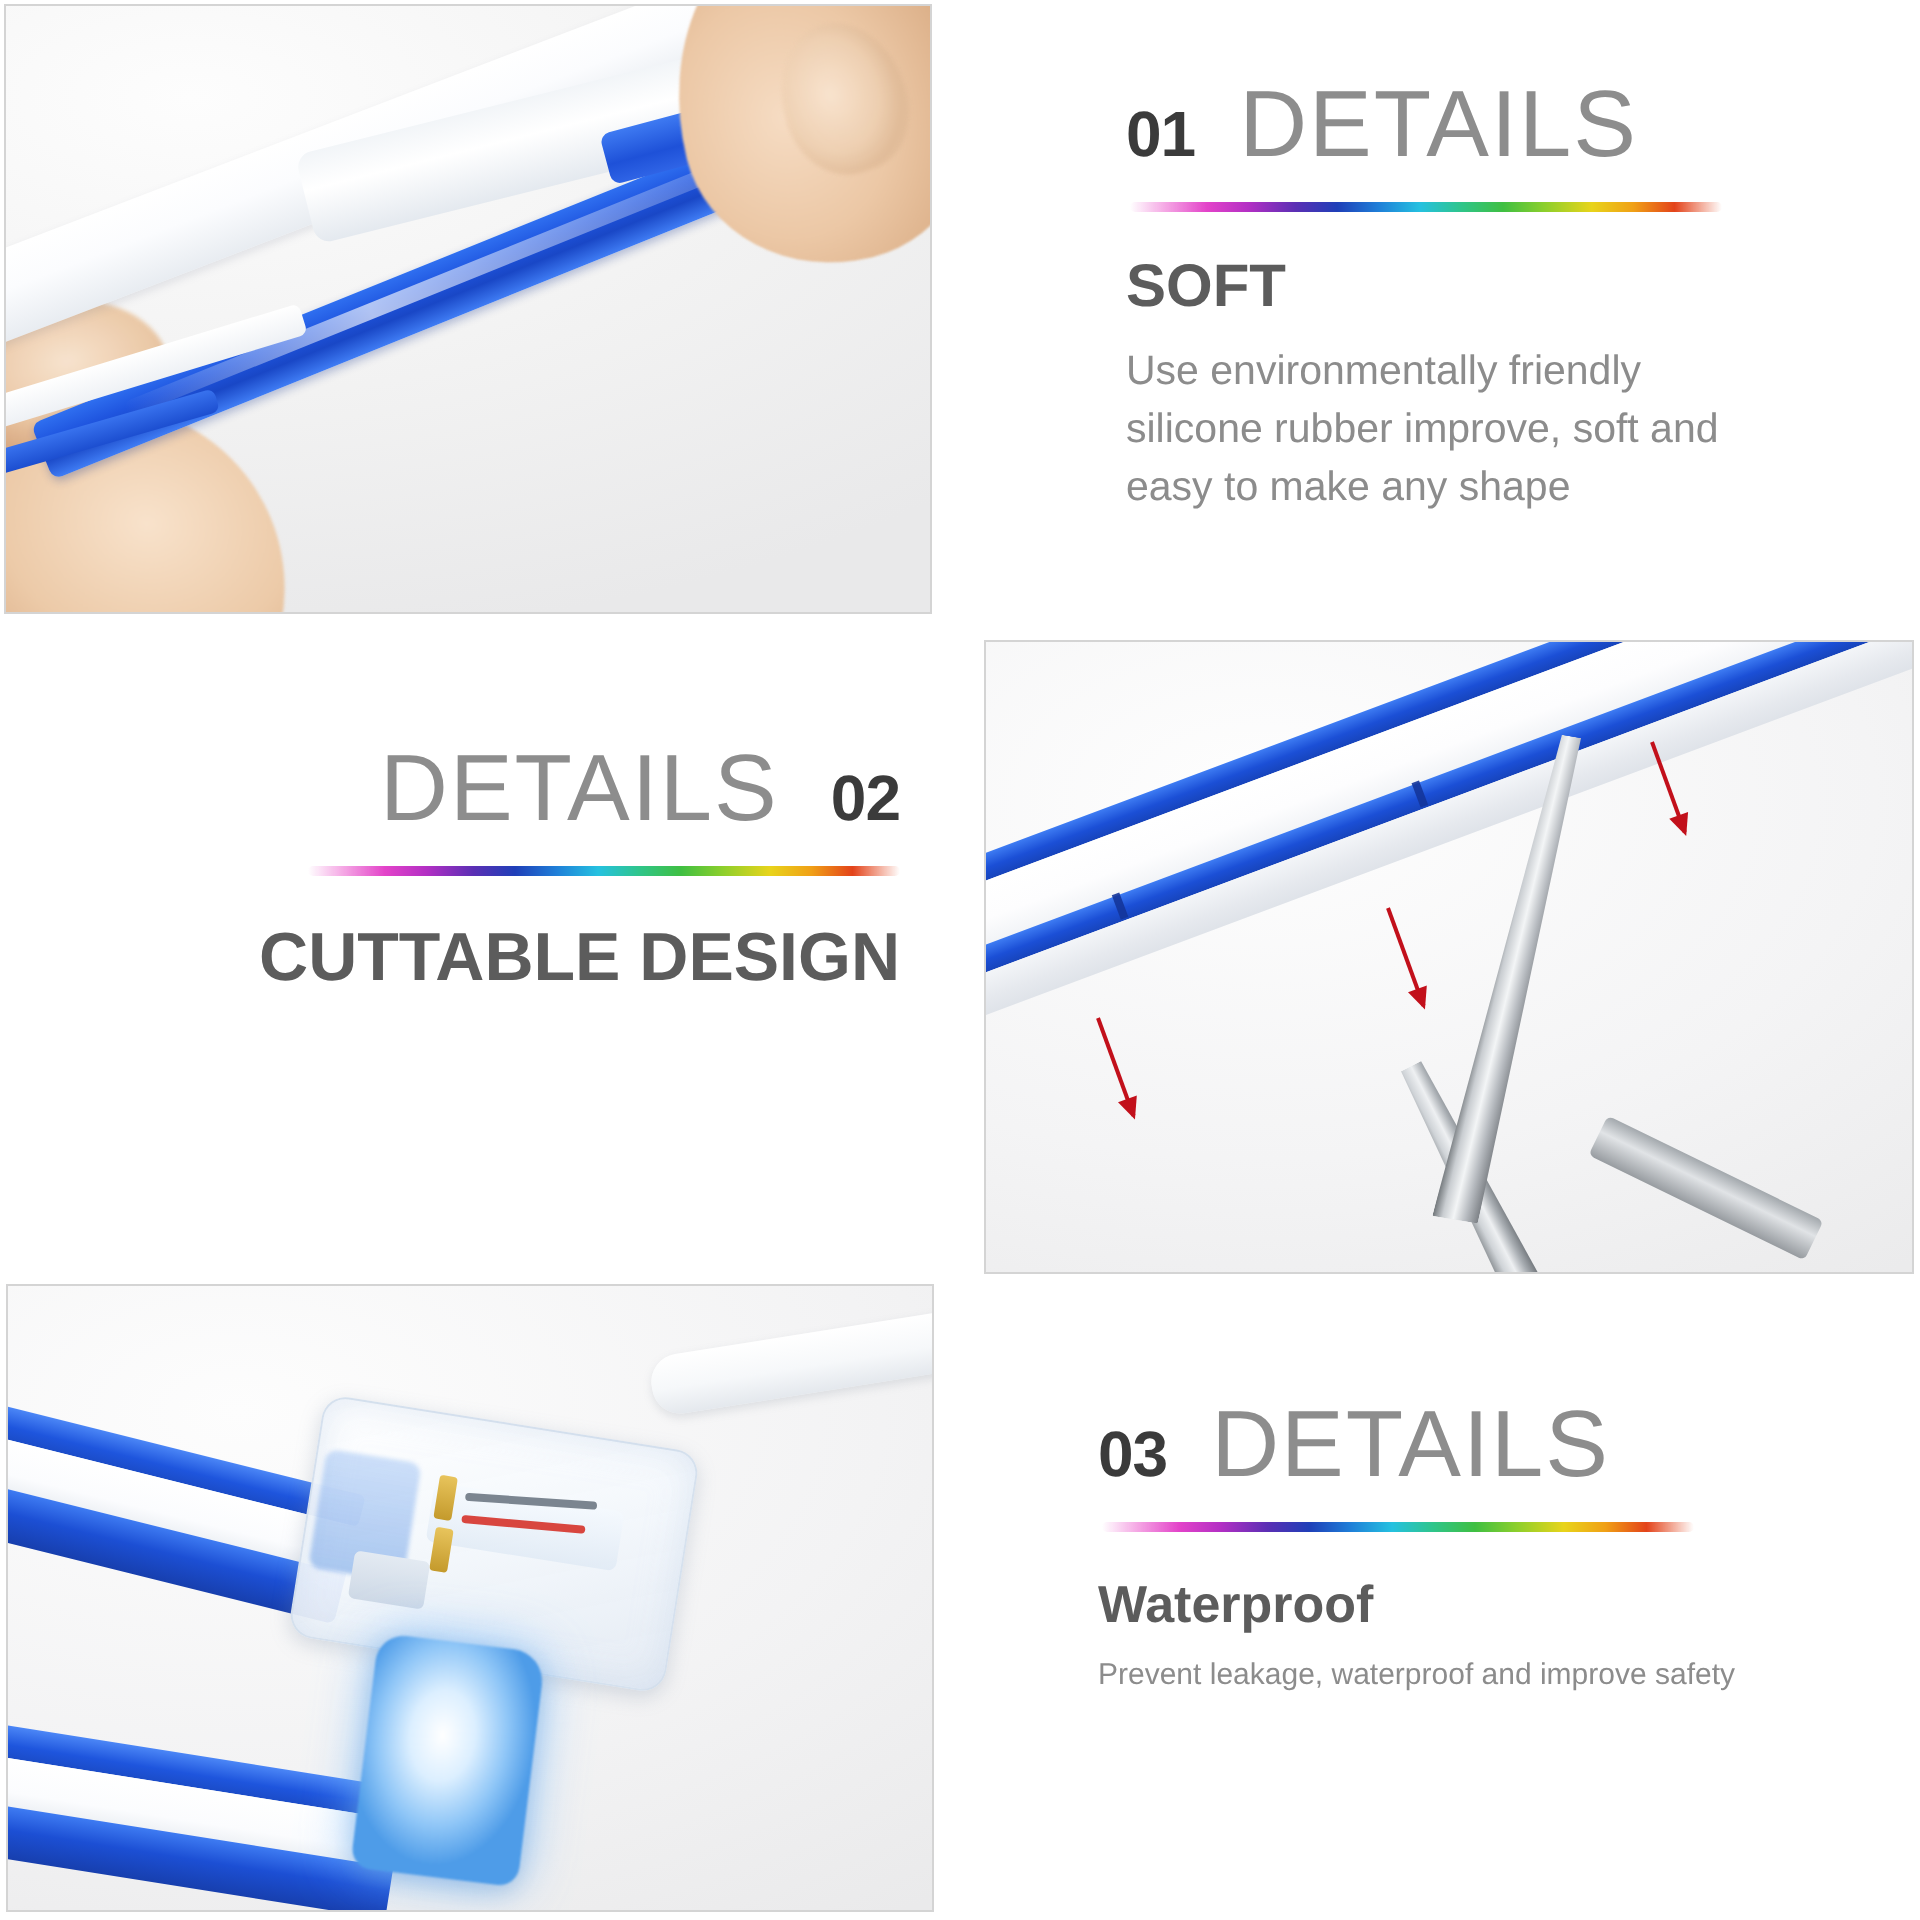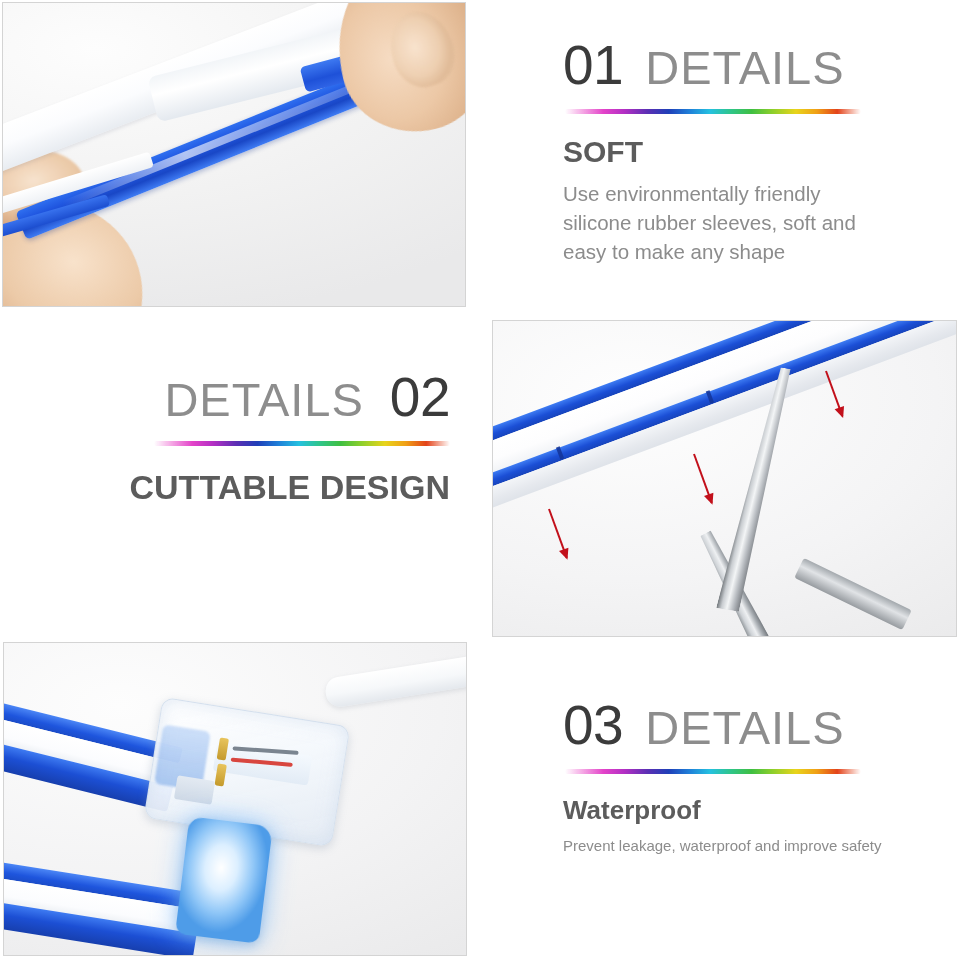--- a/index.html
+++ b/index.html
@@ -349,22 +349,22 @@
 
   
   .text-block { position: absolute; }
 
   .title-row {
     display: flex;
     align-items: baseline;
     white-space: nowrap;
   }
   .title-num {
-    font-size: 55px;
-    font-weight: normal;
+    font-size: 32px;
+    font-weight: bold;
     color: #3b3b3b;
     letter-spacing: -0.5px;
     line-height: 1;
   }
   .title-word {
     font-size: 47px;
     font-weight: normal;
     color: #8d8d8d;
     letter-spacing: 1px;
     line-height: 1;
@@ -411,21 +411,21 @@
   #block-soft .body-text { font-size: 20.5px; margin-top: 9px; width: 330px; }
 
   
   #block-cut { left: 30px; top: 370px; width: 420px; text-align: right; }
   #block-cut .title-row { justify-content: flex-end; }
   #block-cut .rainbow { width: 296px; margin: 16px 0 0 auto; }
   #block-cut .sub-head { font-size: 34px; margin-top: 22px; }
   #block-cut .body-text { font-size: 20.5px; margin-top: 10px; }
 
   
-  #block-wp { left: 563px; top: 698px; width: 390px; text-align: left; }
+  #block-wp { left: 549px; top: 698px; width: 390px; text-align: left; }
   #block-wp .rainbow { width: 296px; margin: 16px 0 0 2px; }
   #block-wp .sub-head { font-size: 26px; margin-top: 22px; }
   #block-wp .body-text { font-size: 15px; margin-top: 9px; width: 340px; }
 </style>
 </head>
 <body>
 
 <div id="page">
 
   <div class="photo-panel" id="panel-soft">
@@ -445,21 +445,21 @@
     </div>
   </div>
 
   <div class="text-block" id="block-soft">
     <div class="title-row">
       <span class="title-num">01</span>
       <span class="title-word">DETAILS</span>
     </div>
     <div class="rainbow"></div>
     <div class="sub-head">SOFT</div>
-    <div class="body-text">Use environmentally friendly silicone rubber sleeves, soft and easy to make any shape</div>
+    <div class="body-text">Use environmentally friendly silicone rubber improve, soft and easy to make any shape</div>
   </div>
 
   <div class="text-block" id="block-cut">
     <div class="title-row">
       <span class="title-word">DETAILS</span>
       <span class="title-num">02</span>
     </div>
     <div class="rainbow"></div>
     <div class="sub-head">CUTTABLE DESIGN</div>
   </div>

